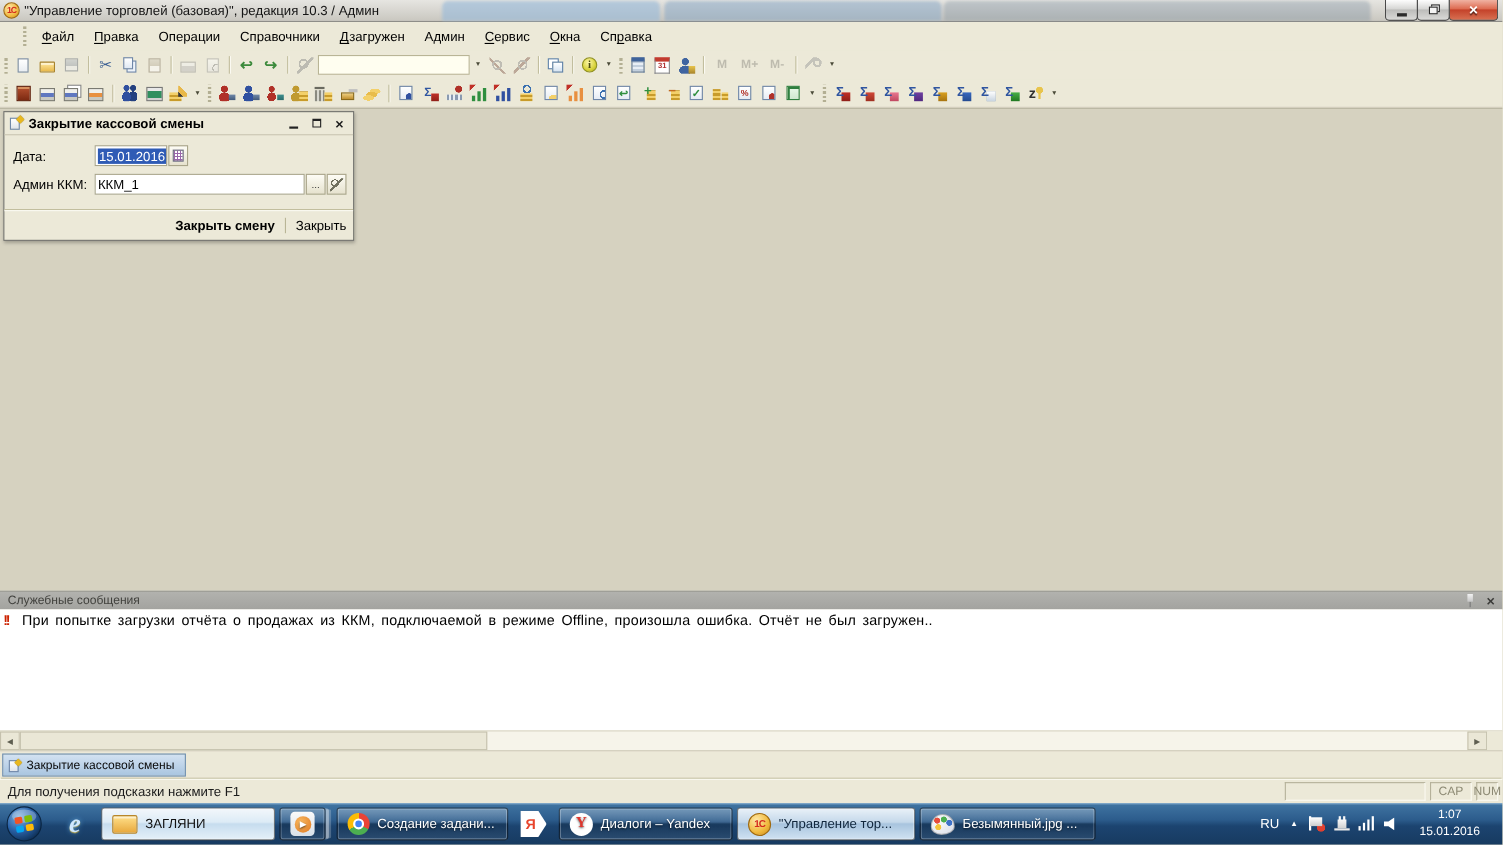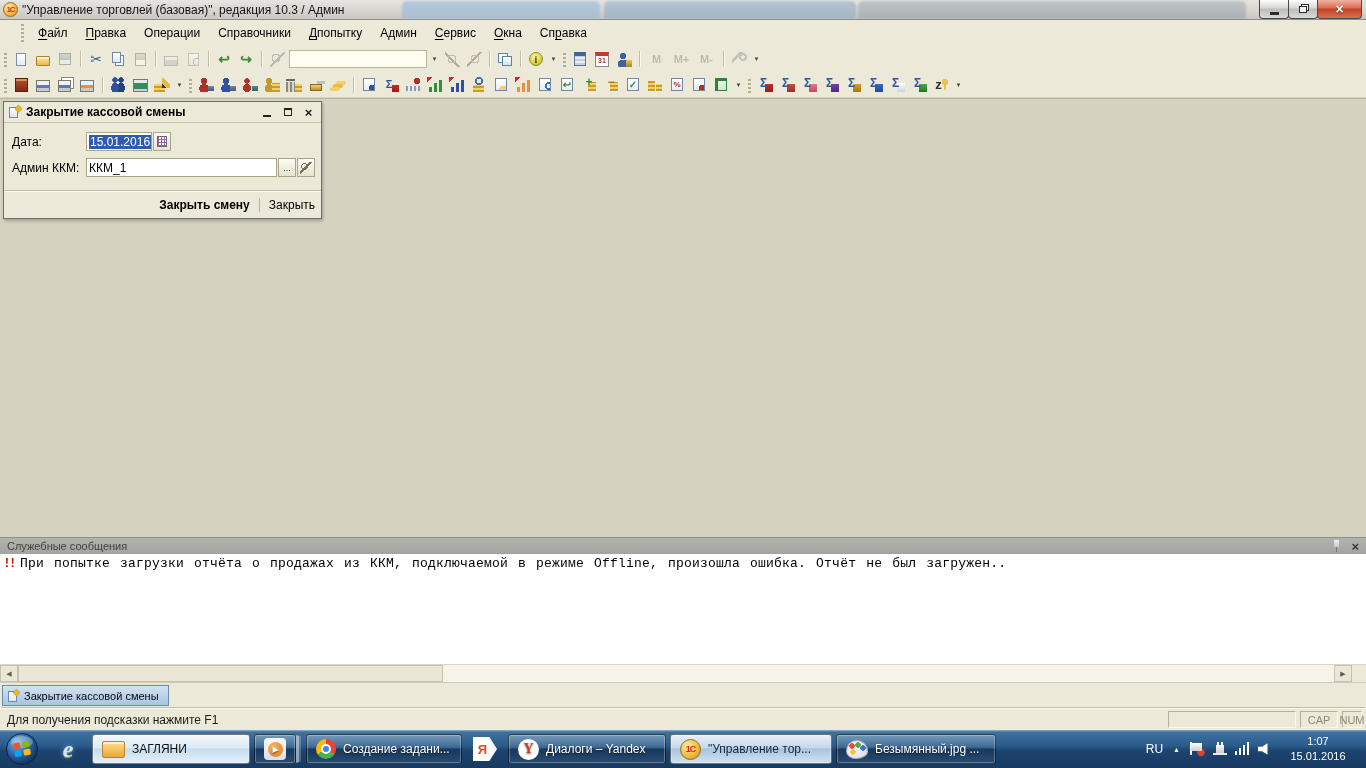--- a/index.html
+++ b/index.html
@@ -72,21 +72,21 @@
   .dlg-footer{border-top:1px solid #fbfaf2;box-shadow:0 -1px 0 #c2be9e;padding:6px 6px;display:flex;justify-content:flex-end;align-items:center;gap:9px}
   .lnkbtn{cursor:default}
   .lnkbtn.primary{font-weight:bold}
   .vsep{width:1px;height:14px;background:#b9b596}
 
   
   .msg-header{position:absolute;top:537px;left:0;right:0;height:17px;background:linear-gradient(#b2b2ae,#a3a39f);border-top:1px solid #8f8f8b;display:flex;align-items:center;padding:0 7px;font-size:11px;color:#42423e}
   .mh-right{margin-left:auto;display:flex;align-items:center;gap:10px}
   .pin-ic{width:9px;height:13px;background:linear-gradient(#f2f2f2,#c6c6c6) no-repeat 2px 0/5px 7px,linear-gradient(#777,#777) no-repeat 4px 7px/1px 5px}
   .mh-close{color:#3a3a38;font-weight:bold;font-size:13px;line-height:1}
-  .msg-body{position:absolute;top:554px;left:0;right:0;height:110px;background:#fff;font-family:Liberation Mono, monospace;font-size:13px;line-height:16px;padding:2px 0 0 3px;letter-spacing:.2px;word-spacing:2px}
+  .msg-body{position:absolute;top:554px;left:0;right:0;height:110px;background:#fff;font-family:Liberation Sans, sans-serif;font-size:13px;line-height:16px;padding:2px 0 0 3px;letter-spacing:.2px;word-spacing:2px}
   .msg-line{white-space:pre}
   .bang{color:#cc2200;font-weight:bold;display:inline-block;width:17px;letter-spacing:-2px}
 
   
   .scrollrow{position:absolute;top:664px;left:0;right:0;height:18px;background:#f6f4ea;border-top:1px solid #dad6c6;display:flex;align-items:stretch}
   .sbtn{width:18px;background:#eae7d6;border:1px solid #c5c1ad;display:flex;align-items:center;justify-content:center;font-size:7px;color:#5e5e50;flex:0 0 auto}
   .sthumb{width:425px;background:#eae7d6;border:1px solid #c5c1ad;flex:0 0 auto}
   .strack{flex:1}
   .scorner{width:14px;background:#ece9d8;flex:0 0 auto}
 
@@ -149,21 +149,21 @@
   <div style="display:flex">
 
       <span class="menu-item"><span></span><u>Ф</u><span>айл</span></span>
 
       <span class="menu-item"><span></span><u>П</u><span>равка</span></span>
 
       <span class="menu-item"><span>Операции</span><u></u><span></span></span>
 
       <span class="menu-item"><span>Справочники</span><u></u><span></span></span>
 
-      <span class="menu-item"><span></span><u>Д</u><span>попытку</span></span>
+      <span class="menu-item"><span></span><u>Д</u><span>загружен</span></span>
 
       <span class="menu-item"><span>Админ</span><u></u><span></span></span>
 
       <span class="menu-item"><span></span><u>С</u><span>ервис</span></span>
 
       <span class="menu-item"><span></span><u>О</u><span>кна</span></span>
 
       <span class="menu-item"><span>Сп</span><u>р</u><span>авка</span></span>
     </div>
 </div>

